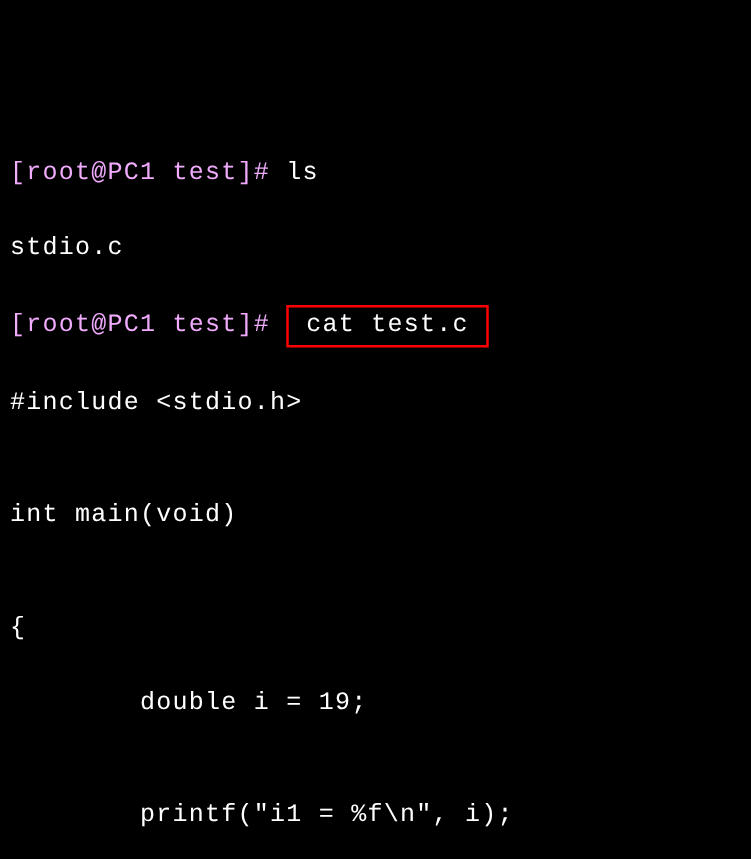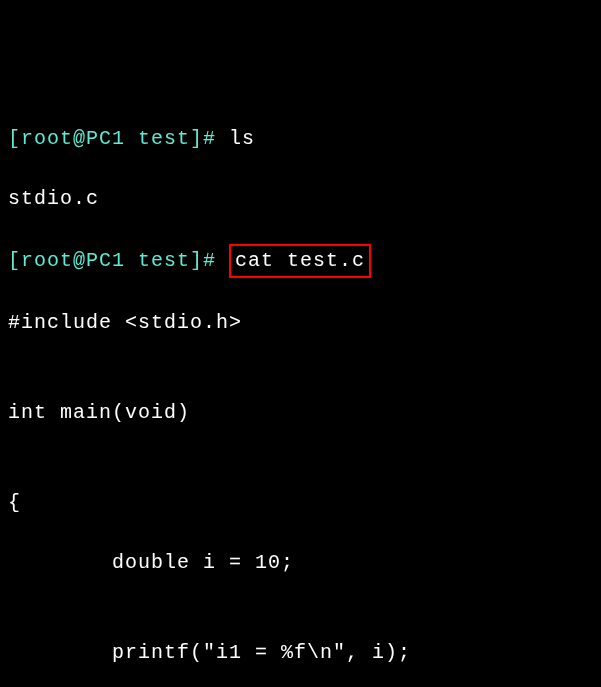--- a/index.html
+++ b/index.html
@@ -9,41 +9,41 @@
       font-size: 20px;
       line-height: 1.5;
       color: #fff;
       padding: 4px 8px;
       width: 601px;
       height: 687px;
       white-space: pre;
       letter-spacing: 1px;
     }
     .line { position: relative; }
-    .prompt { color: #5eead4; text-align: right; }
+    .prompt { color: #f0abfc; text-align: right; }
     .redbox {
       border: 2px solid #ff0000;
-      padding: 0 4px;
+      padding: 0 14px;
       display: inline-block;
     }
   </style>
 </head>
 <body>
 
 
 
 <div class="line"><span class="prompt">[root@PC1 test]# </span><span>ls</span></div>
 <div class="line">stdio.c</div>
 <div class="line"><span class="prompt">[root@PC1 test]# </span><span class="redbox">cat test.c</span></div>
 <div class="line">#include &lt;stdio.h&gt;</div>
 <div class="line"></div>
 <div class="line">int main(void)</div>
 <div class="line"></div>
 <div class="line">{</div>
-<div class="line">        double i = 10;</div>
+<div class="line">        double i = 19;</div>
 <div class="line"></div>
 <div class="line">        printf("i1 = %f\n", i);</div>
 
 <div class="line"></div>
 
 
 
 
 
 

